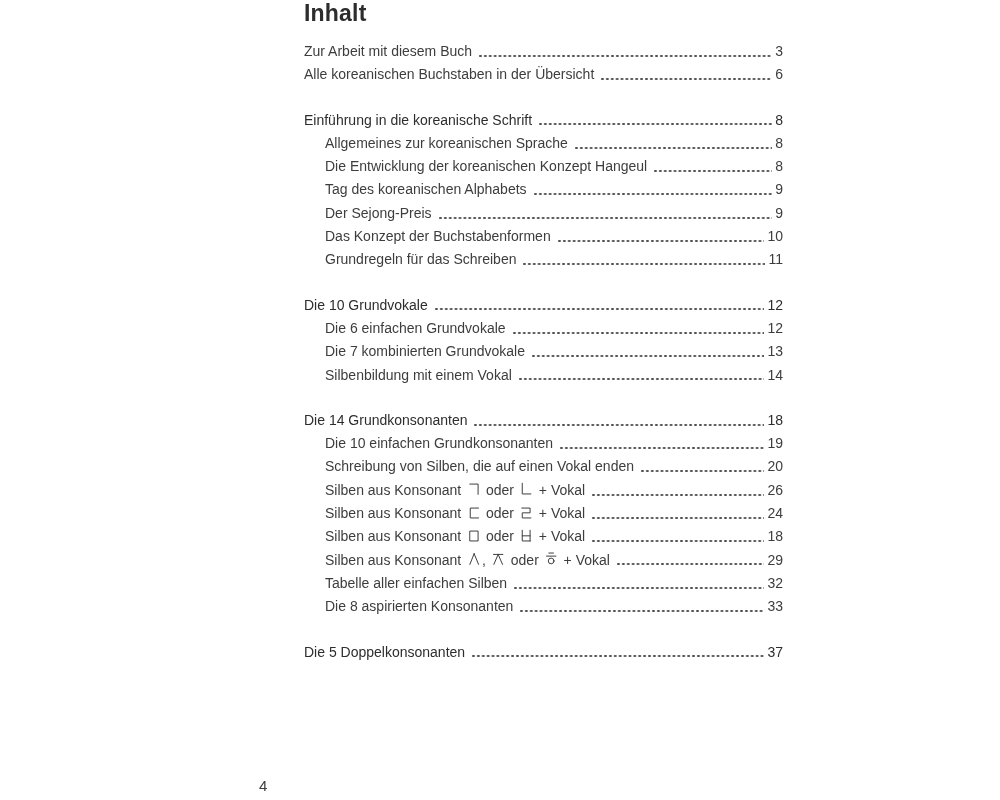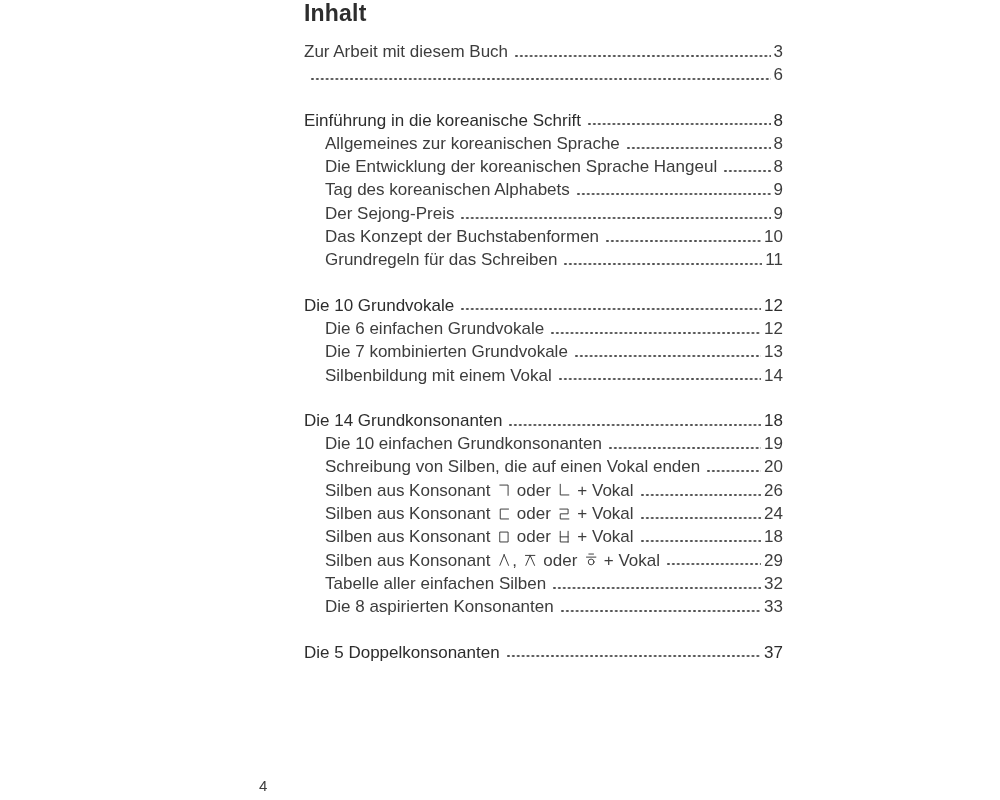--- a/index.html
+++ b/index.html
@@ -16,21 +16,21 @@
     -webkit-font-smoothing:antialiased;
   }
   .page{position:relative;width:1000px;height:800px;overflow:hidden;}
   .content{position:absolute;left:260px;top:0;width:479px;margin-left:44px;}
   .title{
     font-size:23px;line-height:27px;font-weight:700;color:var(--heading);
     margin:0 0 13px 0;letter-spacing:0.2px;
   }
   .row{
     display:flex;align-items:flex-end;
-    height:23.3px;line-height:23.3px;font-size:17px;
+    height:23.3px;line-height:23.3px;font-size:14px;
   }
   .row .label{white-space:nowrap;}
   .row .pagenum{white-space:nowrap;}
   .row.head{font-weight:400;color:var(--heading);margin-top:22px;}
   .row.sub{padding-left:21px;}
   .leader{
     flex:1 1 auto;height:4px;align-self:flex-end;
     margin:0 3px 5.5px 6px;
     background-image:radial-gradient(circle, var(--dots) 1.02px, rgba(0,0,0,0) 1.35px);
     background-size:4.9px 4px;
@@ -55,36 +55,37 @@
 <div class="page">
   <div class="content">
     <h1 class="title">Inhalt</h1>
     <div id="toc">
         <div class="row">
           <span class="label">Zur Arbeit mit diesem Buch</span>
           <span class="leader"></span>
           <span class="pagenum">3</span>
         </div>
         <div class="row">
+          <span class="label">Alle koreanischen Buchstaben in der Übersicht</span>
           <span class="leader"></span>
           <span class="pagenum">6</span>
         </div>
         <div>
           <div class="row head">
             <span class="label">Einführung in die koreanische Schrift</span>
             <span class="leader"></span>
             <span class="pagenum">8</span>
           </div>
           <div class="row sub">
             <span class="label">Allgemeines zur koreanischen Sprache</span>
             <span class="leader"></span>
             <span class="pagenum">8</span>
           </div>
           <div class="row sub">
-            <span class="label">Die Entwicklung der koreanischen Sprache Hangeul</span>
+            <span class="label">Die Entwicklung der koreanischen Konzept Hangeul</span>
             <span class="leader"></span>
             <span class="pagenum">8</span>
           </div>
           <div class="row sub">
             <span class="label">Tag des koreanischen Alphabets</span>
             <span class="leader"></span>
             <span class="pagenum">9</span>
           </div>
           <div class="row sub">
             <span class="label">Der Sejong-Preis</span>

